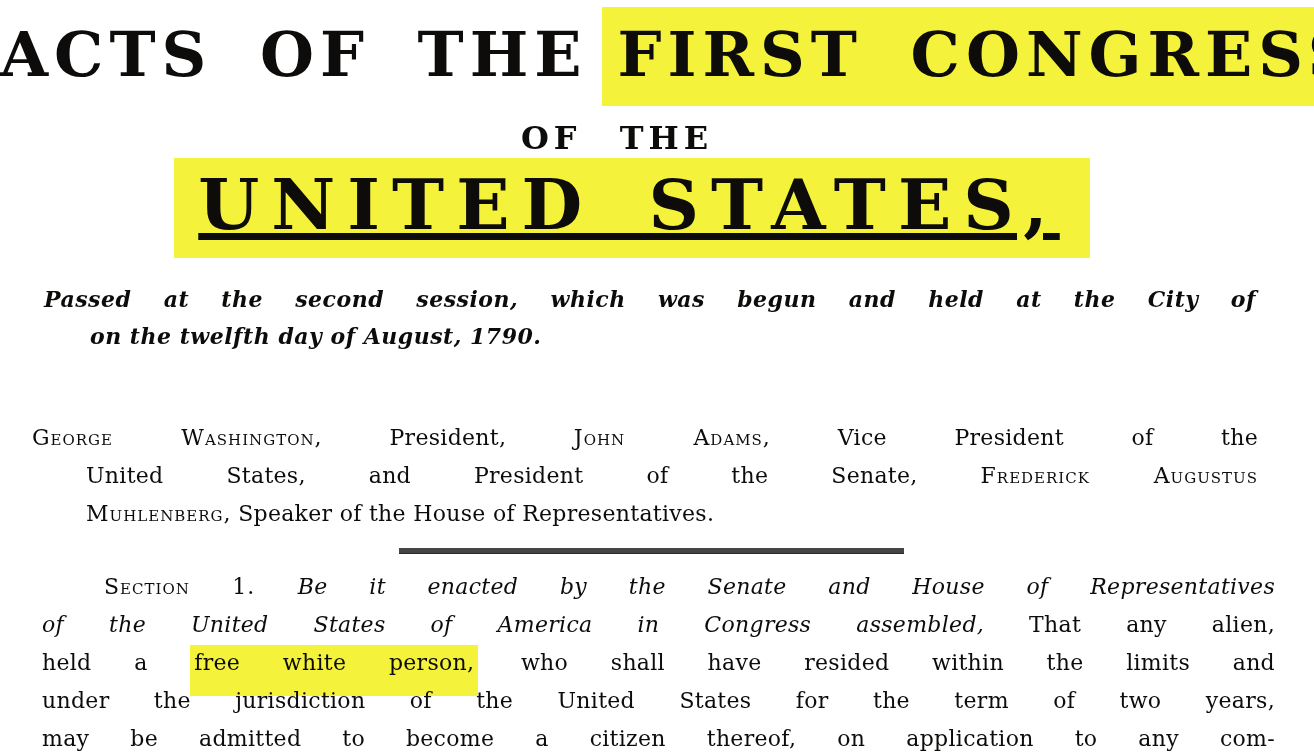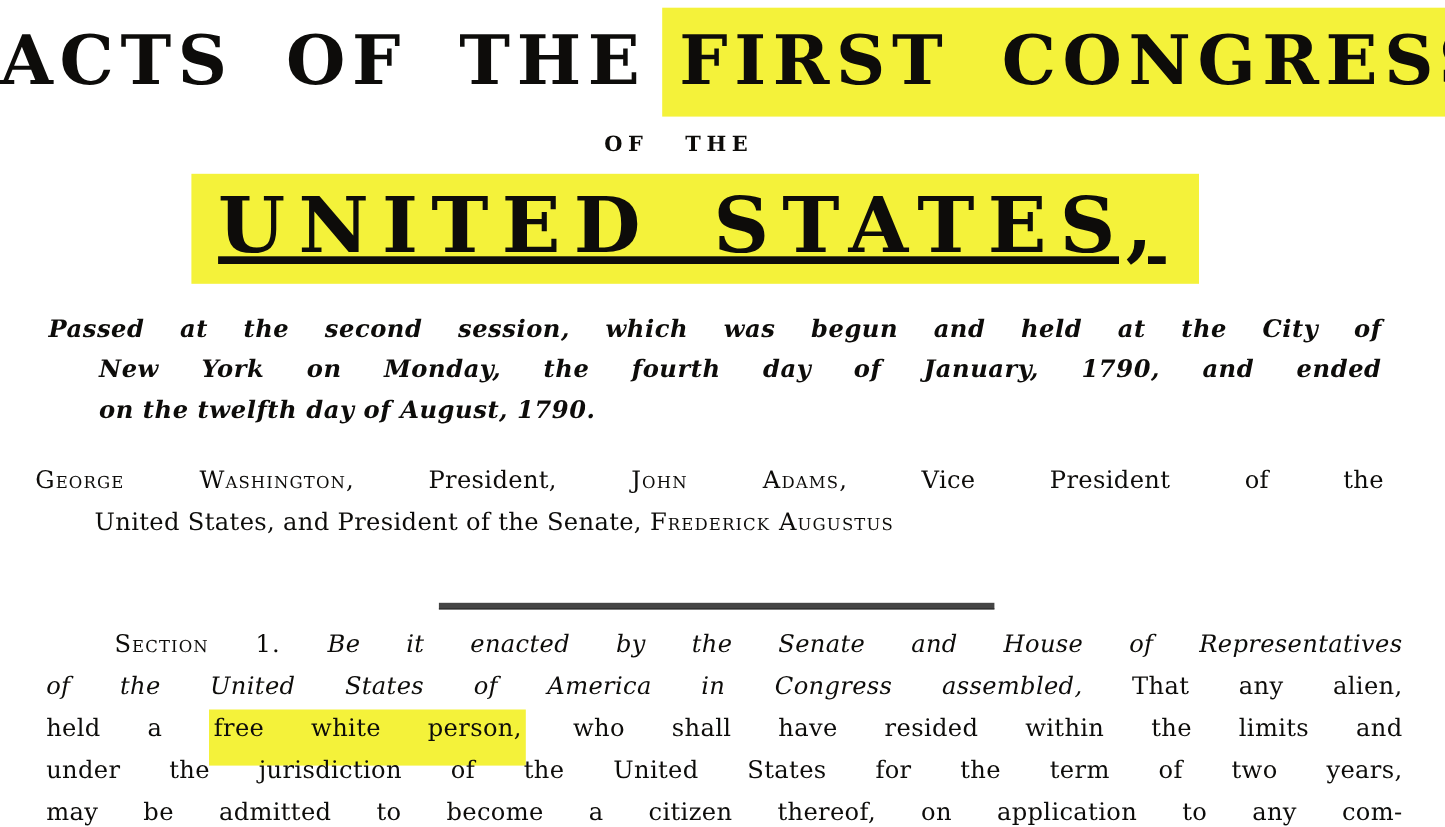--- a/index.html
+++ b/index.html
@@ -22,21 +22,21 @@
     line-height: 1;
   }
   .title-line1 .hl-block {
     background: var(--hl);
     padding: 11px 16px 15px 16px;
     margin-left: 14px;
   }
   .title-line2 {
     position: absolute; top: 121px; left: 0; right: 80px;
     text-align: center;
-    font-size: 19px; font-weight: bold;
+    font-size: 32px; font-weight: bold;
     letter-spacing: 5px; word-spacing: 22px;
     line-height: 1.1;
   }
   .title-line3-wrap {
     position: absolute; top: 158px; left: 0; right: 0;
     text-align: center; line-height: 1;
   }
   .title-line3-wrap .hl-block {
     display: inline-block;
     background: var(--hl);
@@ -98,27 +98,27 @@
   </div>
 
   <div class="title-line2">OF THE</div>
 
   <div class="title-line3-wrap">
     <span class="hl-block">UNITED STATES,</span>
   </div>
 
   <div class="para session-note">
       <div class="line"><span class="seg-n">Passed at the second session, which was begun and held at the City of</span></div>
-      <div class="line"><span class="seg-n">New York on Monday, the fourth day of January, 1790, and ended</span></div>
       <div class="line"><span class="seg-n">on the twelfth day of August, 1790.</span></div>
     </div>
 
   <div class="para officers">
       <div class="line"><span class="seg-sc">George Washington</span><span class="seg-n">, President, </span><span class="seg-sc">John Adams</span><span class="seg-n">, Vice President of the</span></div>
       <div class="line"><span class="seg-n">United States, and President of the Senate, </span><span class="seg-sc">Frederick Augustus</span></div>
+      <div class="line"><span class="seg-sc">Muhlenberg</span><span class="seg-n">, Speaker of the House of Representatives.</span></div>
     </div>
 
   <div class="divider"></div>
 
   <div class="para section1">
       <div class="line"><span class="seg-sc">Section 1. </span><span class="seg-i">Be it enacted by the Senate and House of Representatives</span></div>
       <div class="line"><span class="seg-i">of the United States of America in Congress assembled,</span><span class="seg-n"> That any alien,</span></div>
       <div class="line"><span class="seg-n">held a </span><span class="seg-h">free white person,</span><span class="seg-n"> who shall have resided within the limits and</span></div>
       <div class="line"><span class="seg-n">under the jurisdiction of the United States for the term of two years,</span></div>
       <div class="line"><span class="seg-n">may be admitted to become a citizen thereof, on application to any com-</span></div>

